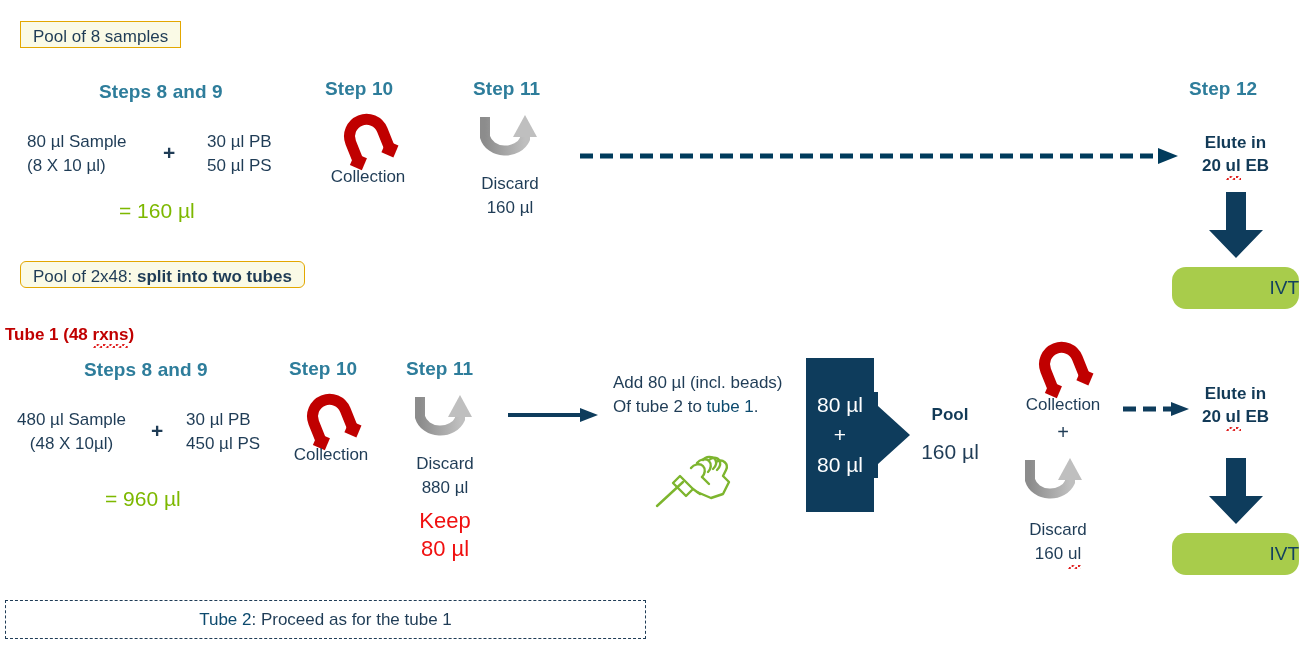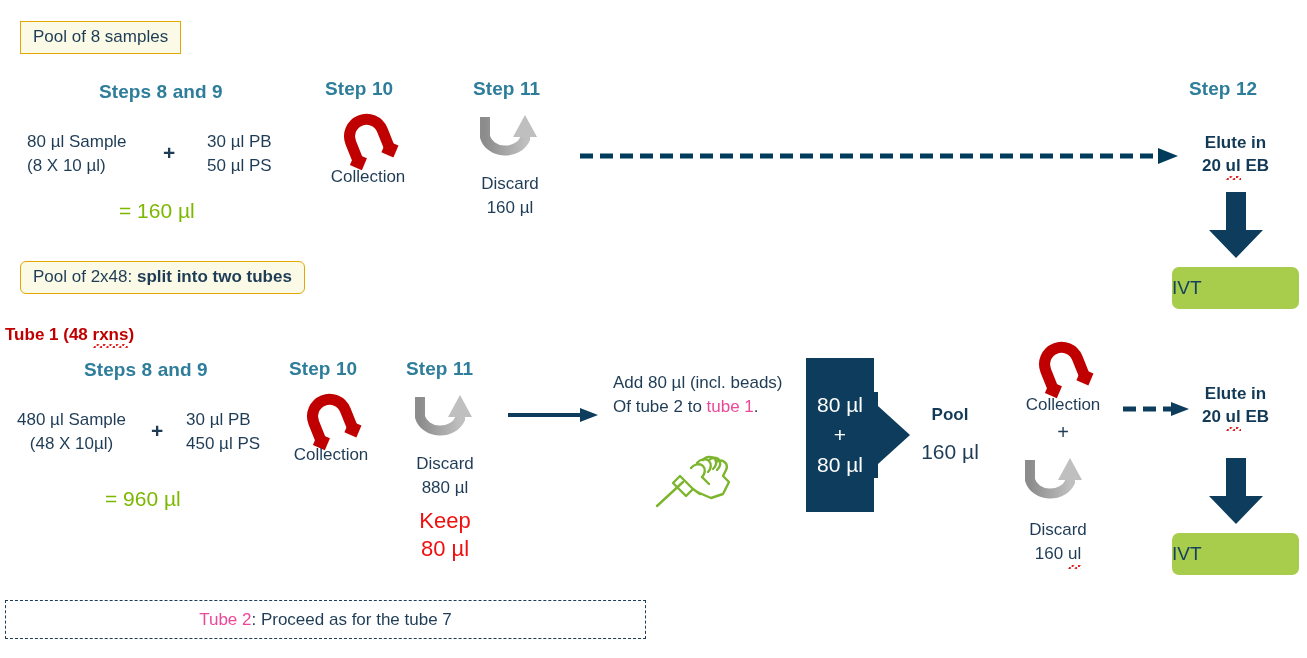--- a/index.html
+++ b/index.html
@@ -47,21 +47,21 @@
     font-size: 21px;
     white-space: nowrap;
   }
   .red-bold {
     color: #C00000;
     font-weight: bold;
     font-size: 17px;
     white-space: nowrap;
   }
   .red-plain {
-    color: #ec4899;
+    color: #0c4a6e;
     font-size: 17px;
   }
   .red-big {
     color: #F01010;
     font-size: 22px;
     line-height: 28px;
     white-space: nowrap;
     text-align: center;
   }
   .plus-sign {
@@ -87,46 +87,46 @@
     background-size: 6.4px 4px;
     background-repeat: repeat-x;
   }
 
   
   .callout {
     background: #FAFAE6;
     border: 1.6px solid #E3A700;
     color: #1F3C56;
     font-size: 17px;
-    padding: 5px 12px 6px 12px;
+    padding: 5px 12px 0 12px;
     white-space: nowrap;
     box-sizing: border-box;
   }
   .callout b { font-weight: bold; }
 
   .dashed-box {
     border: 1.6px dashed #1F3C56;
     box-sizing: border-box;
     display: flex;
     align-items: center;
     justify-content: center;
     color: #1F3C56;
     font-size: 17px;
     white-space: nowrap;
   }
 
   
   .ivt {
     background: #A8CC4B;
-    border-radius: 7px;
+    border-radius: 14px;
     color: #13415F;
     font-size: 19px;
     display: flex;
     align-items: center;
-    justify-content: flex-start;
+    justify-content: flex-end;
     box-sizing: border-box;
   }
 
   
   .merge-block {
     background: #0E3C5C;
     box-sizing: border-box;
     display: flex;
     flex-direction: column;
     align-items: center;
@@ -383,17 +383,17 @@
       <polygon points="23,0 43,0 43,38 60,38 33,66 6,38 23,38" fill="#0E3C5C"></polygon>
     </svg>
   </div>
 
   <div class="abs ivt" style="left:1172px; top:533px; width:127px; height:42px;">
     <span>IVT</span>
   </div>
 
   <div class="abs dashed-box" style="left:5px; top:600px; width:641px; height:39px;">
     <span>
-      <b class="red-plain" style="font-weight:normal;">Tube 2</b><span>: Proceed as for the tube 7</span>
+      <b class="red-plain" style="font-weight:normal;">Tube 2</b><span>: Proceed as for the tube 1</span>
     </span>
   </div>
 
 </div>
 
 </body></html>

